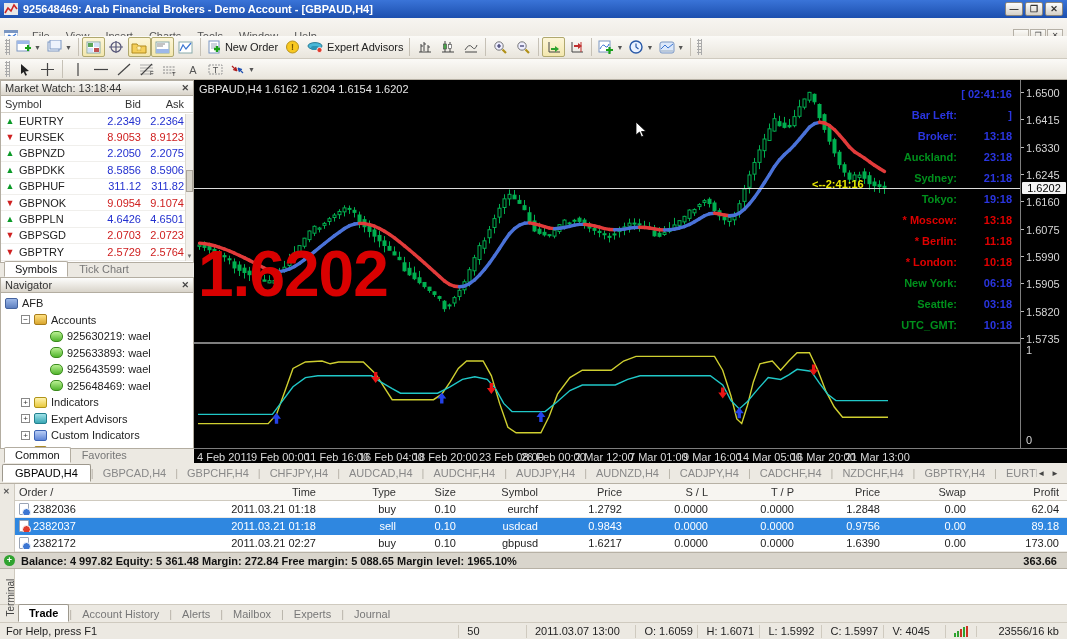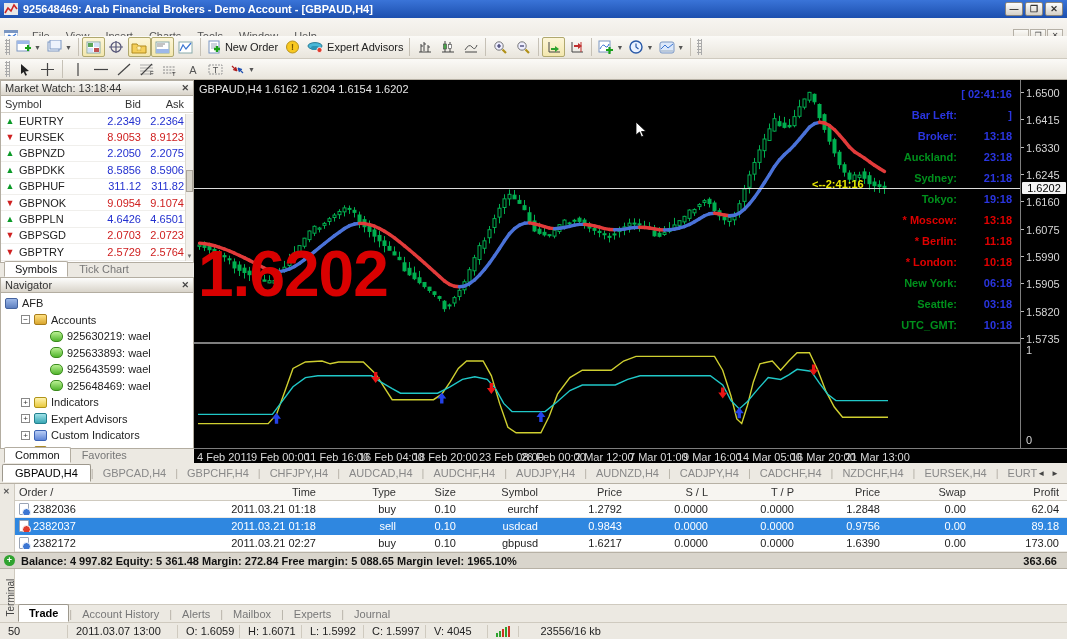--- a/index.html
+++ b/index.html
@@ -1074,21 +1074,21 @@
         <span class="ch-tab">AUDJPY,H4</span>
         <span class="ch-sep">|</span>
         <span class="ch-tab">AUDNZD,H4</span>
         <span class="ch-sep">|</span>
         <span class="ch-tab">CADJPY,H4</span>
         <span class="ch-sep">|</span>
         <span class="ch-tab">CADCHF,H4</span>
         <span class="ch-sep">|</span>
         <span class="ch-tab">NZDCHF,H4</span>
         <span class="ch-sep">|</span>
-        <span class="ch-tab">EURSEK,H4</span>
+        <span class="ch-tab">GBPTRY,H4</span>
         <span class="ch-sep">|</span>
         <span class="ch-tab">EURTRY,H</span>
       </span>
     <span class="tab-arrows">
       <span>◄</span>
       <span>►</span>
     </span>
   </div>
 
   <div id="terminal">
@@ -1193,20 +1193,21 @@
       <span class="term-sep">|</span>
       <span class="term-tab">Mailbox</span>
       <span class="term-sep">|</span>
       <span class="term-tab">Experts</span>
       <span class="term-sep">|</span>
       <span class="term-tab">Journal</span>
     </div>
   <div id="term-vlabel">Terminal</div>
 
   <div id="statusbar">
+    <span class="sb-seg sb-help">For Help, press F1</span>
     <span class="sb-seg sb-50">50</span>
     <span class="sb-seg" style="width:110px">2011.03.07 13:00</span>
     <span id="sb-ohlcv" style="display:flex;">
         <span class="sb-seg" style="width: 62px;">O: 1.6059</span>
         <span class="sb-seg" style="width: 62px;">H: 1.6071</span>
         <span class="sb-seg" style="width: 62px;">L: 1.5992</span>
         <span class="sb-seg" style="width: 62px;">C: 1.5997</span>
         <span class="sb-seg" style="width: 62px;">V: 4045</span>
       </span>
     <span class="conn">

